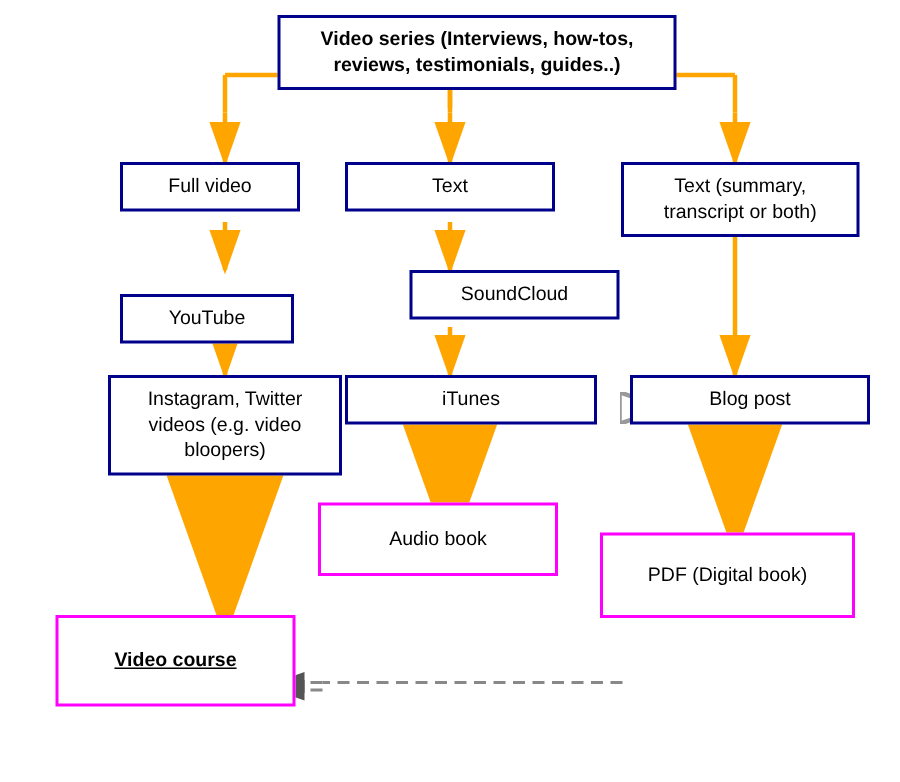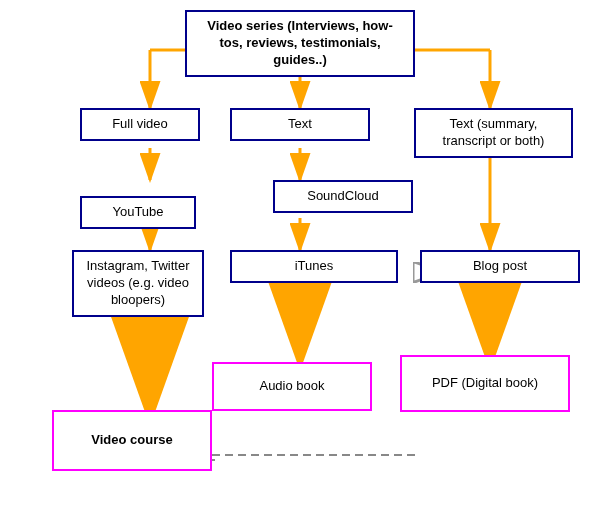--- a/index.html
+++ b/index.html
@@ -95,38 +95,38 @@
 
   <line x1="340" y1="285" x2="440" y2="285" stroke="white" stroke-width="3" stroke-dasharray="8,5"></line>
 
   <line x1="215" y1="460" x2="185" y2="460" stroke="#888" stroke-width="2" stroke-dasharray="8,5" marker-end="url(#arrowDark)"></line>
 
   <line x1="415" y1="455" x2="215" y2="455" stroke="#888" stroke-width="2" stroke-dasharray="8,5"></line>
   <line x1="215" y1="455" x2="185" y2="455" stroke="#888" stroke-width="2" stroke-dasharray="8,5" marker-end="url(#arrowDark)"></line>
 
 </svg>
 
-<div class="node bold-text" style="left: 185px; top: 10px; width: 230px;">Video series (Interviews, how-tos, reviews, testimonials, guides..)</div>
+<div class="node bold-text" style="left: 185px; top: 10px; width: 266px;">Video series (Interviews, how-tos, reviews, testimonials, guides..)</div>
 
 <div class="node" style="left: 80px; top: 108px; width: 120px;">Full video</div>
 
 <div class="node" style="left: 230px; top: 108px; width: 140px;">Text</div>
 
 <div class="node" style="left: 414px; top: 108px; width: 159px;">Text (summary,
 transcript or both)</div>
 
 <div class="node" style="left: 80px; top: 196px; width: 116px;">YouTube</div>
 
 <div class="node" style="left: 230px; top: 180px; width: 140px; margin-left: 43px;">SoundCloud</div>
 
-<div class="node" style="left: 72px; top: 250px; width: 132px;">Instagram, Twitter
+<div class="node" style="left: 72px; top: 250px; width: 156px;">Instagram, Twitter
 videos (e.g. video
 bloopers)</div>
 
 <div class="node" style="left: 230px; top: 250px; width: 168px;">iTunes</div>
 
 <div class="node" style="left: 420px; top: 250px; width: 160px;">Blog post</div>
 
-<div class="node magenta" style="left: 212px; top: 362px; width: 160px; padding: 14px 20px;">Audio book</div>
+<div class="node magenta" style="left: 212px; top: 335px; width: 160px; padding: 14px 20px;">Audio book</div>
 
 <div class="node magenta" style="left: 400px; top: 355px; width: 170px; padding: 18px 10px;">PDF (Digital book)</div>
 
-<div class="node magenta bold-text" style="left: 52px; top: 410px; width: 160px; padding: 20px 10px;">Video course</div>
+<div class="node magenta bold-text" style="left: 37px; top: 410px; width: 160px; padding: 20px 10px; text-decoration: underline;">Video course</div>
 
 </body></html>

